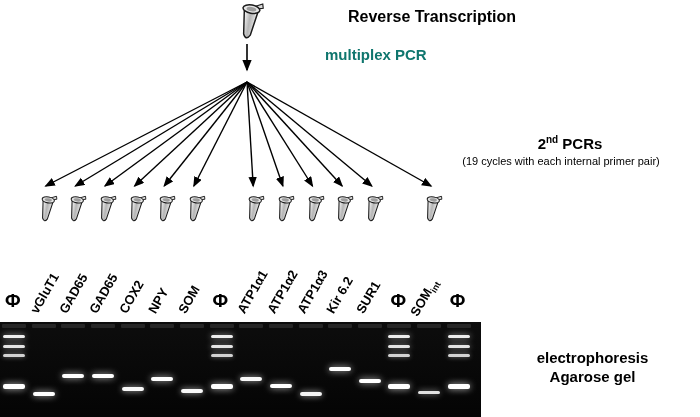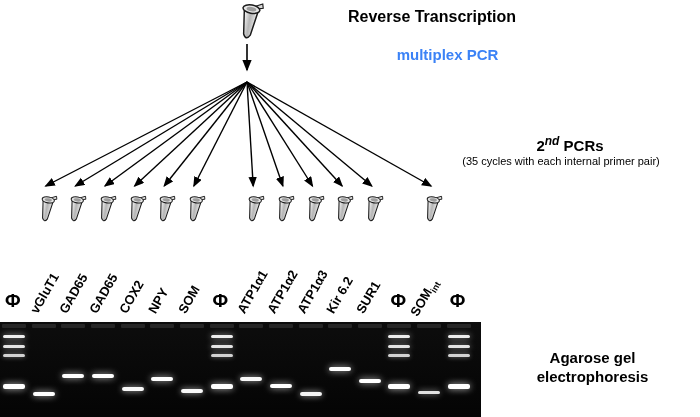--- a/index.html
+++ b/index.html
@@ -1,23 +1,23 @@
 <!DOCTYPE html>
 <html><head>
 <meta charset="utf-8">
 <style>
   * { margin: 0; padding: 0; box-sizing: border-box; }
   body { font-family: "Liberation Sans", sans-serif; background: #fff; }
   .canvas { position: relative; width: 700px; height: 417px; background: #fff; overflow: hidden; }
   #arrow-layer { position: absolute; left: 0; top: 0; pointer-events: none; }
   .rt-label { position: absolute; left: 326px; top: 8px; font-size: 16px; font-weight: bold; color: #000; margin-left: 22px; }
-  .mpcr-label { position: absolute; left: 325px; top: 46px; width: 245px; text-align: center; font-size: 15px; font-weight: bold; color: #3b82f6; }
+  .mpcr-label { position: absolute; left: 325px; top: 46px; width: 245px; font-size: 15px; font-weight: bold; color: #0f766e; }
   .mpcr-note { position: absolute; left: 320px; top: 66px; width: 255px; text-align: center; font-size: 11px; color: #000; }
   .second-label { position: absolute; left: 470px; top: 134px; width: 200px; text-align: center; font-size: 15px; font-weight: bold; color: #000; }
-  .second-label sup { font-size: 12px; font-style: italic; }
+  .second-label sup { font-size: 10px; }
   .second-note { position: absolute; left: 425px; top: 155px; width: 272px; text-align: center; font-size: 11px; color: #000; }
   .gel-label { position: absolute; left: 500px; top: 348px; width: 185px; text-align: center; font-size: 15px; font-weight: bold; color: #000; line-height: 19px; }
   .tube-svg { position: absolute; transform: rotate(10deg); }
   .lane-label { position: absolute; font-size: 13px; font-weight: bold; color: #000; white-space: nowrap; line-height: 15px; transform: rotate(-60deg); transform-origin: 0 100%; }
   .lane-label sub { font-size: 9px; }
   .phi-label { position: absolute; font-size: 19px; font-weight: bold; color: #000; }
   .gel { position: absolute; left: 0; top: 322px; width: 481px; height: 95px; background: linear-gradient(#0d0d0d, #040404); }
   .well { position: absolute; top: 2px; height: 4px; background: #262626; border-radius: 1px; }
   .band { position: absolute; border-radius: 2px; filter: blur(0.7px); }
 </style>
@@ -67,21 +67,21 @@
 
   
   <svg class="tube-svg" style="left:236px; top:1px;" width="26" height="44" viewBox="0 0 16 30">
       <use href="#tube-sym" xlink:href="#tube-sym"></use>
     </svg>
 
   
   <div class="rt-label">Reverse Transcription</div>
   <div class="mpcr-label">multiplex PCR</div>
   <div class="second-label"><span>2</span><sup>nd</sup><span> PCRs</span></div>
-  <div class="second-note">(35 cycles with each internal primer pair)</div>
+  <div class="second-note">(19 cycles with each internal primer pair)</div>
 
   
   <div id="dyn-layer">
       <div class="phi-label" style="left: 5px; top: 290px;">Φ</div>
       <div class="lane-label" style="left: 39.65px; top: 301px;">vGluT1</div>
       <svg class="tube-svg" width="19" height="32" viewBox="0 0 16 30" style="left: 36.65px; top: 194px;">
         <use href="#tube-sym" xlink:href="#tube-sym"></use>
       </svg>
       <div class="lane-label" style="left: 69.3px; top: 301px;">GAD65</div>
       <svg class="tube-svg" width="19" height="32" viewBox="0 0 16 30" style="left: 66.3px; top: 194px;">
@@ -174,17 +174,17 @@
       <div class="well" style="left: 417.1px; width: 24px;"></div>
       <div class="band" style="left: 418.1px; width: 22px; top: 69px; height: 3px; background-color: rgba(255, 255, 255, 0.886); box-shadow: rgba(255, 255, 255, 0.56) 0px 0px 6.25px;"></div>
       <div class="well" style="left: 446.75px; width: 24px;"></div>
       <div class="band" style="left: 447.75px; width: 22px; top: 13px; height: 3px; background-color: rgba(255, 255, 255, 0.933); box-shadow: rgba(255, 255, 255, 0.64) 0px 0px 6.55px;"></div>
       <div class="band" style="left: 447.75px; width: 22px; top: 23px; height: 3px; background-color: rgba(255, 255, 255, 0.886); box-shadow: rgba(255, 255, 255, 0.56) 0px 0px 6.25px;"></div>
       <div class="band" style="left: 447.75px; width: 22px; top: 32px; height: 3px; background-color: rgba(255, 255, 255, 0.82); box-shadow: rgba(255, 255, 255, 0.45) 0px 0px 5.8px;"></div>
       <div class="band" style="left: 447.75px; width: 22px; top: 62px; height: 5px; background-color: rgb(255, 255, 255); box-shadow: rgba(255, 255, 255, 0.75) 0px 0px 7px;"></div>
     </div>
 
   <div class="gel-label">
+    <div>electrophoresis</div>
     <div>Agarose gel</div>
-    <div>electrophoresis</div>
   </div>
 
 </div>
 
 </body></html>

